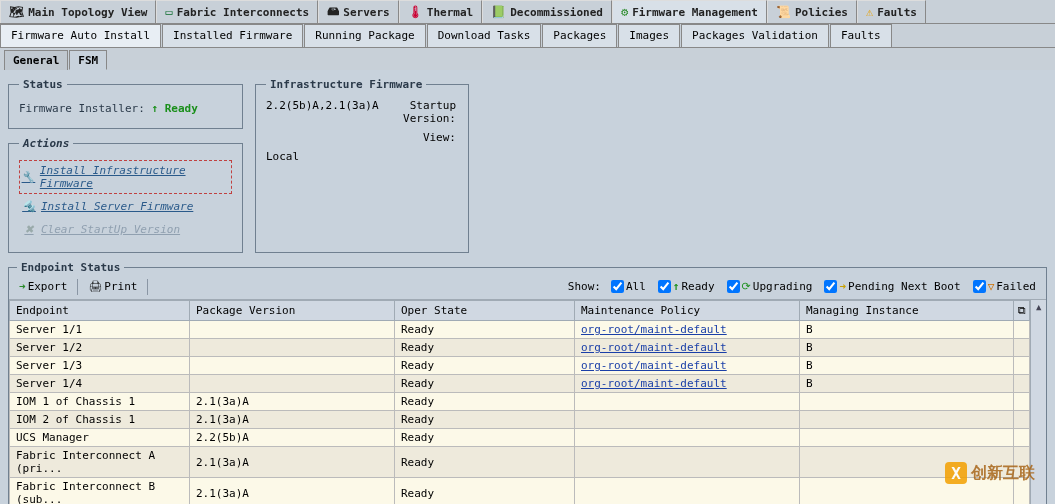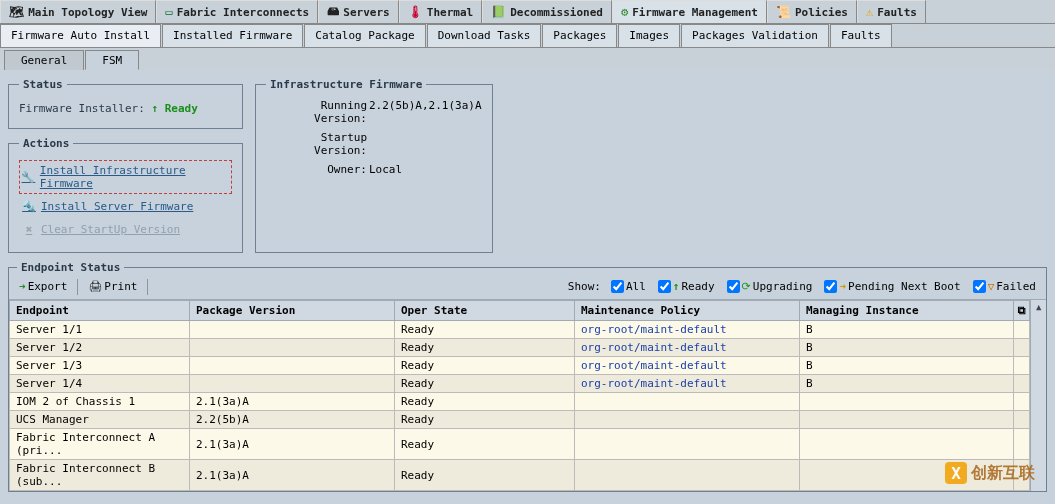--- a/index.html
+++ b/index.html
@@ -49,46 +49,47 @@
 }
 .sub-tab.active { background: #e8eef4; }
 
 .inner-tabs {
   display: flex;
   background: #c8d0d8;
   height: 22px;
   padding: 2px 4px 0 4px;
 }
 .inner-tab {
-  padding: 3px 16px;
+  padding: 3px 8px;
   border: 1px solid #888;
   background: #c0c8d0;
   cursor: pointer;
   margin-right: 1px;
   border-bottom: none;
+  font-weight: bold;
 }
 .inner-tab.active { background: #c8d2dc; border-bottom: 1px solid #c8d2dc; }
 
 .content {
   background: #c8d2dc;
   padding: 8px;
   height: calc(504px - 24px - 24px - 22px);
   overflow: hidden;
 }
 
 .section-row { display: flex; gap: 12px; }
 fieldset {
   border: 1px solid #708090;
   background: #c8d2dc;
   padding: 8px 10px 10px 10px;
   margin-bottom: 8px;
 }
 fieldset.status-box { width: 235px; }
 fieldset.infra-box { width: 214px; }
-fieldset.actions-box { width: 235px; clear: left; }
+fieldset.actions-box { width: 235px; clear: left; font-style: italic; }
 
 legend {
   font-weight: bold;
   color: #2b3a4a;
   padding: 0 4px;
 }
 .kv { margin: 3px 0; }
 .kv-label { color: #2b3a4a; }
 .ready-green { color: #1a8f1a; font-weight: bold; }
 .up-arrow { color: #1a8f1a; font-weight: bold; }
@@ -136,30 +137,30 @@
 table.endpoint-table {
   width: 100%;
   border-collapse: collapse;
   background: #fcf9e8;
 }
 table.endpoint-table th {
   background: #d0d8e2;
   border: 1px solid #a0aab4;
   padding: 3px 6px;
   text-align: left;
-  font-weight: bold;
+  font-weight: normal;
 }
 table.endpoint-table td {
   border: 1px solid #bbb;
   padding: 2px 6px;
   height: 18px;
 }
 table.endpoint-table tr:nth-child(even) td { background: #eeeadc; }
 table.endpoint-table tr:nth-child(odd) td { background: #fcf9e8; }
-.policy-link { color: #1a3fa8; cursor: pointer; }
+.policy-link { color: #1a3fa8; cursor: pointer; text-decoration: underline; }
 
 .scroll-icon {
   width: 16px;
   background: #d0d8e2;
   border-left: 1px solid #a0aab4;
 }
 .watermark {
   position: absolute;
   right: 20px;
   bottom: 20px;
@@ -222,21 +223,21 @@
     </div>
   <div class="top-tab">
       <span class="icon" style="color:#e8a000">⚠</span>
       <span>Faults</span>
     </div>
 </div>
 
 <div class="sub-tabs">
   <div class="sub-tab active">Firmware Auto Install</div>
   <div class="sub-tab">Installed Firmware</div>
-  <div class="sub-tab">Catalog Package</div>
+  <div class="sub-tab">Running Package</div>
   <div class="sub-tab">Download Tasks</div>
   <div class="sub-tab">Packages</div>
   <div class="sub-tab">Images</div>
   <div class="sub-tab">Packages Validation</div>
   <div class="sub-tab">Faults</div>
 </div>
 
 <div class="inner-tabs">
   <div class="inner-tab">General</div>
   <div class="inner-tab active">FSM</div>
@@ -268,25 +269,24 @@
         <div class="action-link disabled">
           <span class="icon" style="color:#9aa">✖</span>
           <span>Clear StartUp Version</span>
         </div>
       </fieldset>
     </div>
 
     <fieldset class="infra-box">
       <legend>Infrastructure Firmware</legend>
       <div class="infra-kv">
-        <div class="lbl">Running Version:</div>
         <div class="val">2.2(5b)A,2.1(3a)A</div>
         <div class="lbl">Startup Version:</div>
         <div class="val"></div>
-        <div class="lbl">Owner:</div>
+        <div class="lbl">View:</div>
         <div class="val">Local</div>
       </div>
     </fieldset>
   </div>
 
   <fieldset class="endpoint-box">
     <legend>Endpoint Status</legend>
 
     <div class="toolbar">
       <div class="toolbar-left">
@@ -369,20 +369,28 @@
             </tr>
             <tr>
               <td>Server 1/4</td>
               <td></td>
               <td>Ready</td>
               <td class="policy-link">org-root/maint-default</td>
               <td>B</td>
               <td></td>
             </tr>
             <tr>
+              <td>IOM 1 of Chassis 1</td>
+              <td>2.1(3a)A</td>
+              <td>Ready</td>
+              <td></td>
+              <td></td>
+              <td></td>
+            </tr>
+            <tr>
               <td>IOM 2 of Chassis 1</td>
               <td>2.1(3a)A</td>
               <td>Ready</td>
               <td></td>
               <td></td>
               <td></td>
             </tr>
             <tr>
               <td>UCS Manager</td>
               <td>2.2(5b)A</td>

